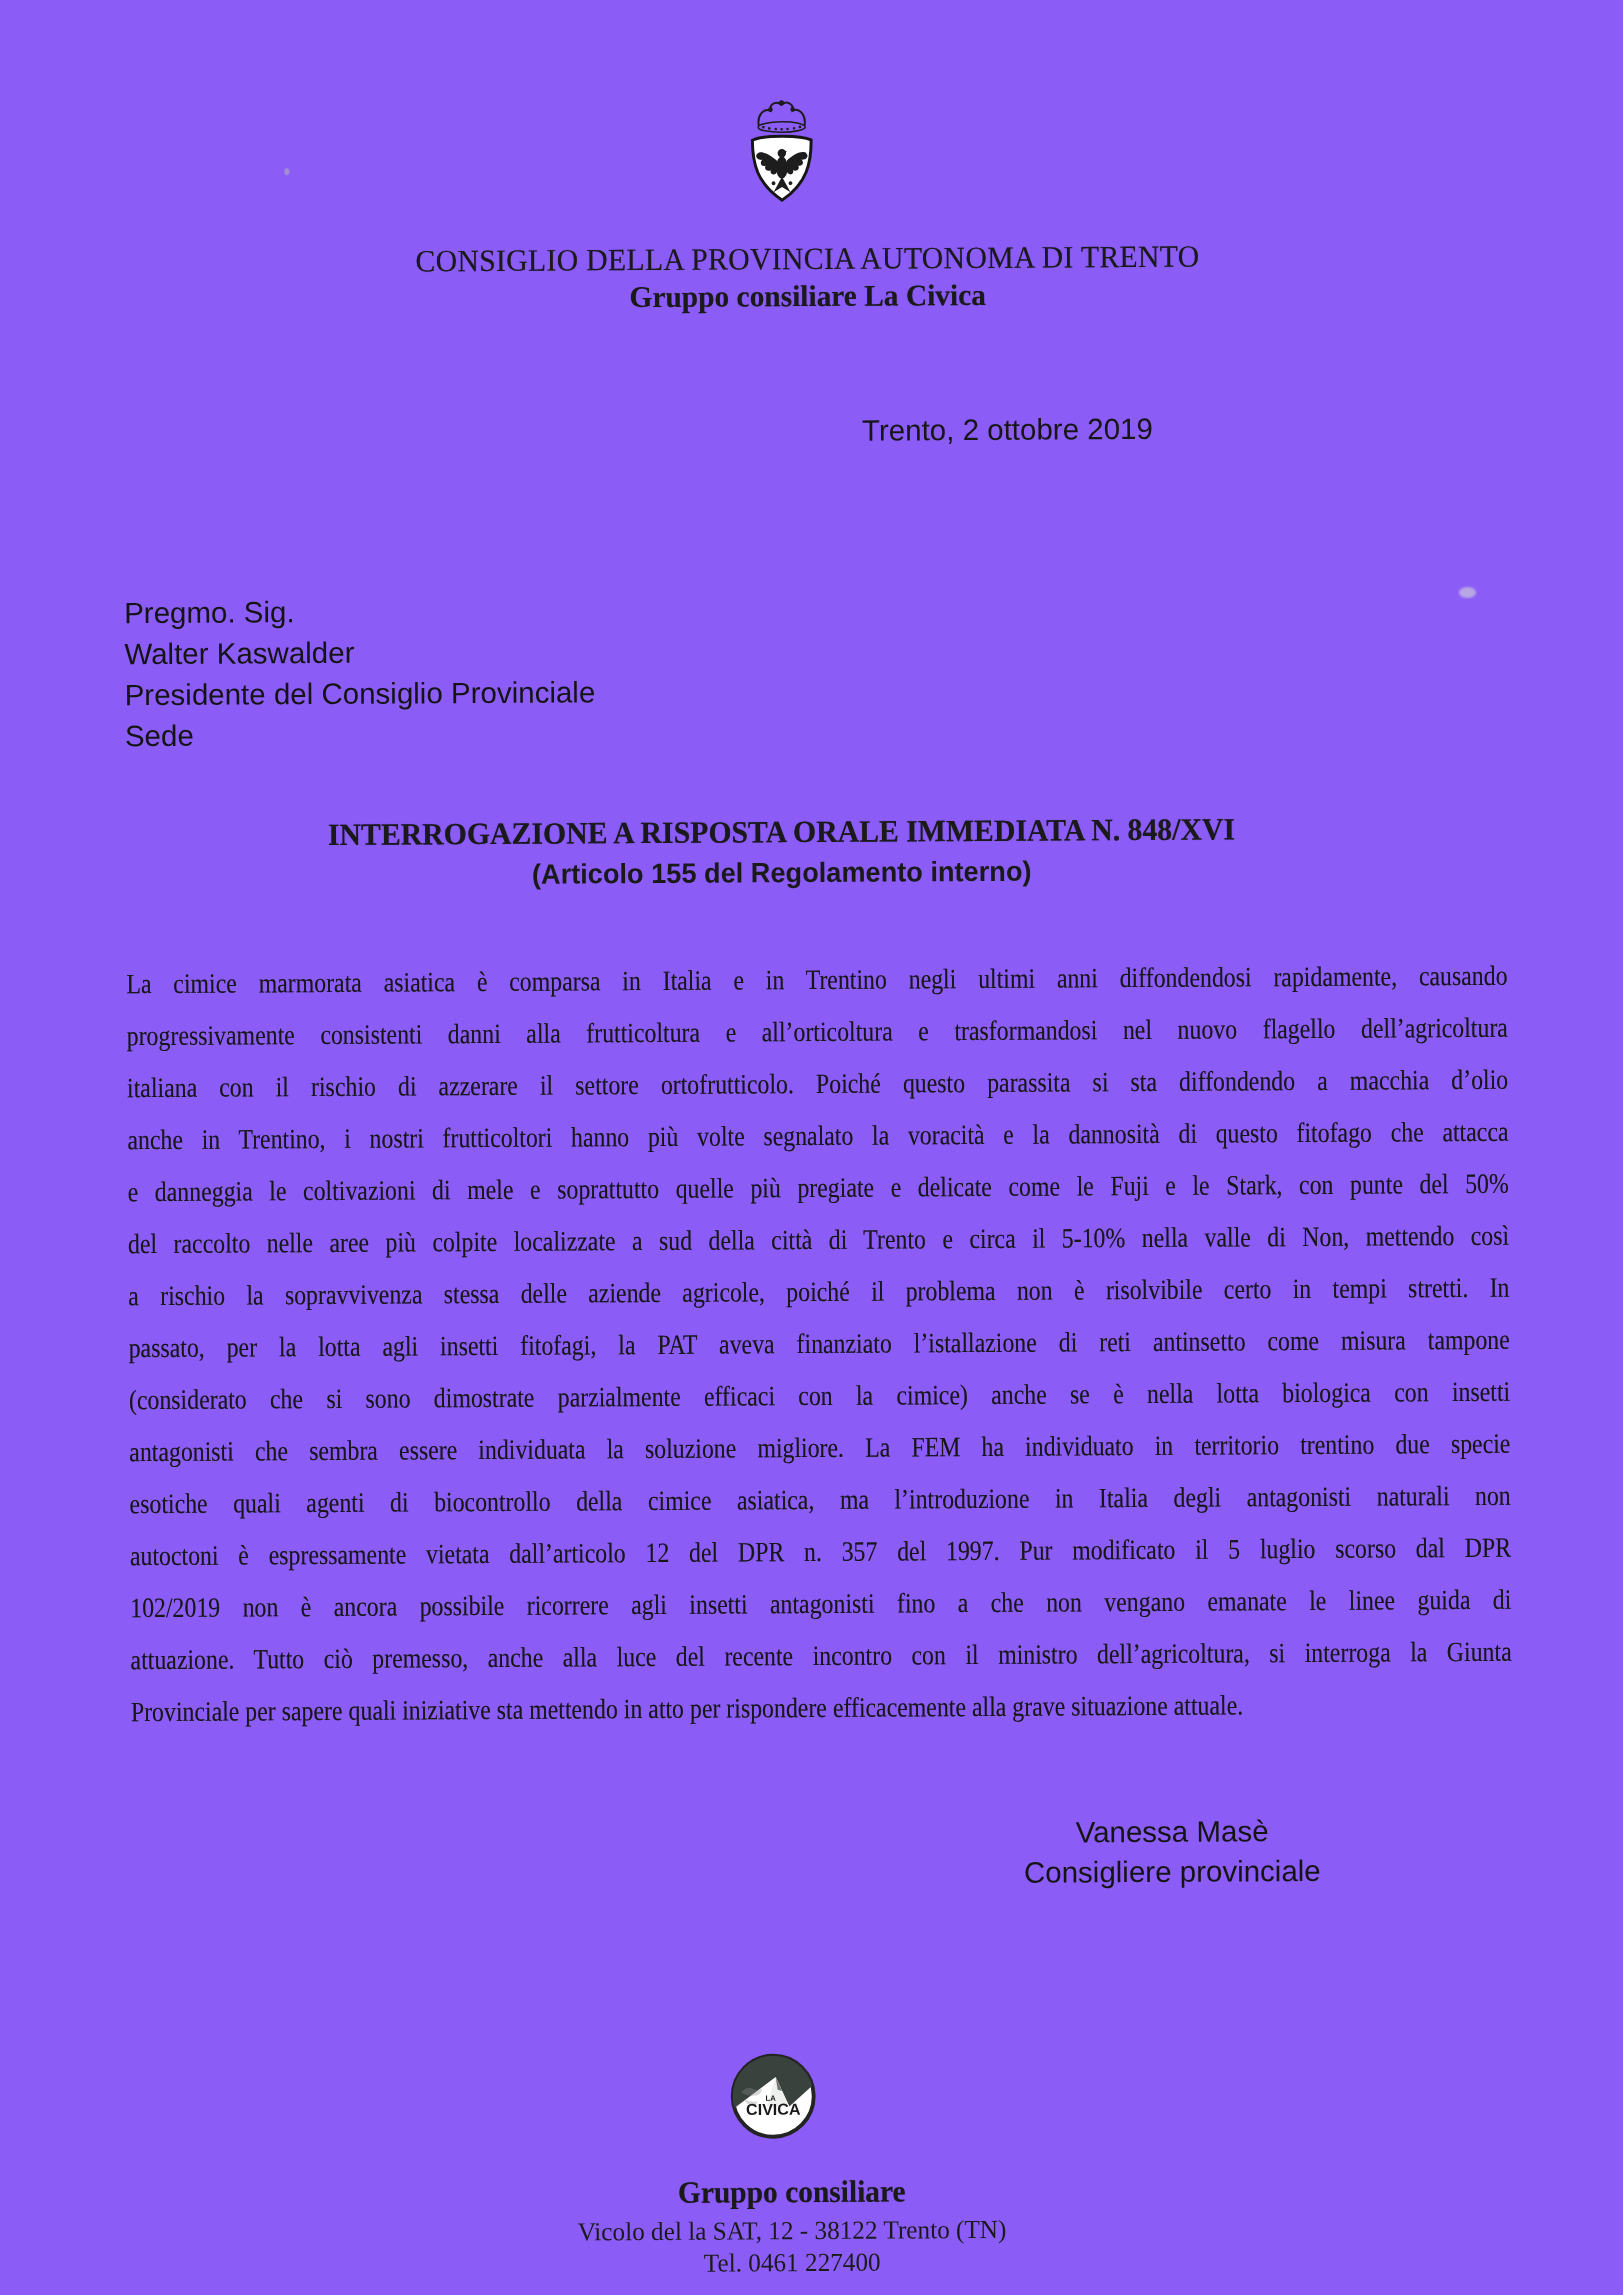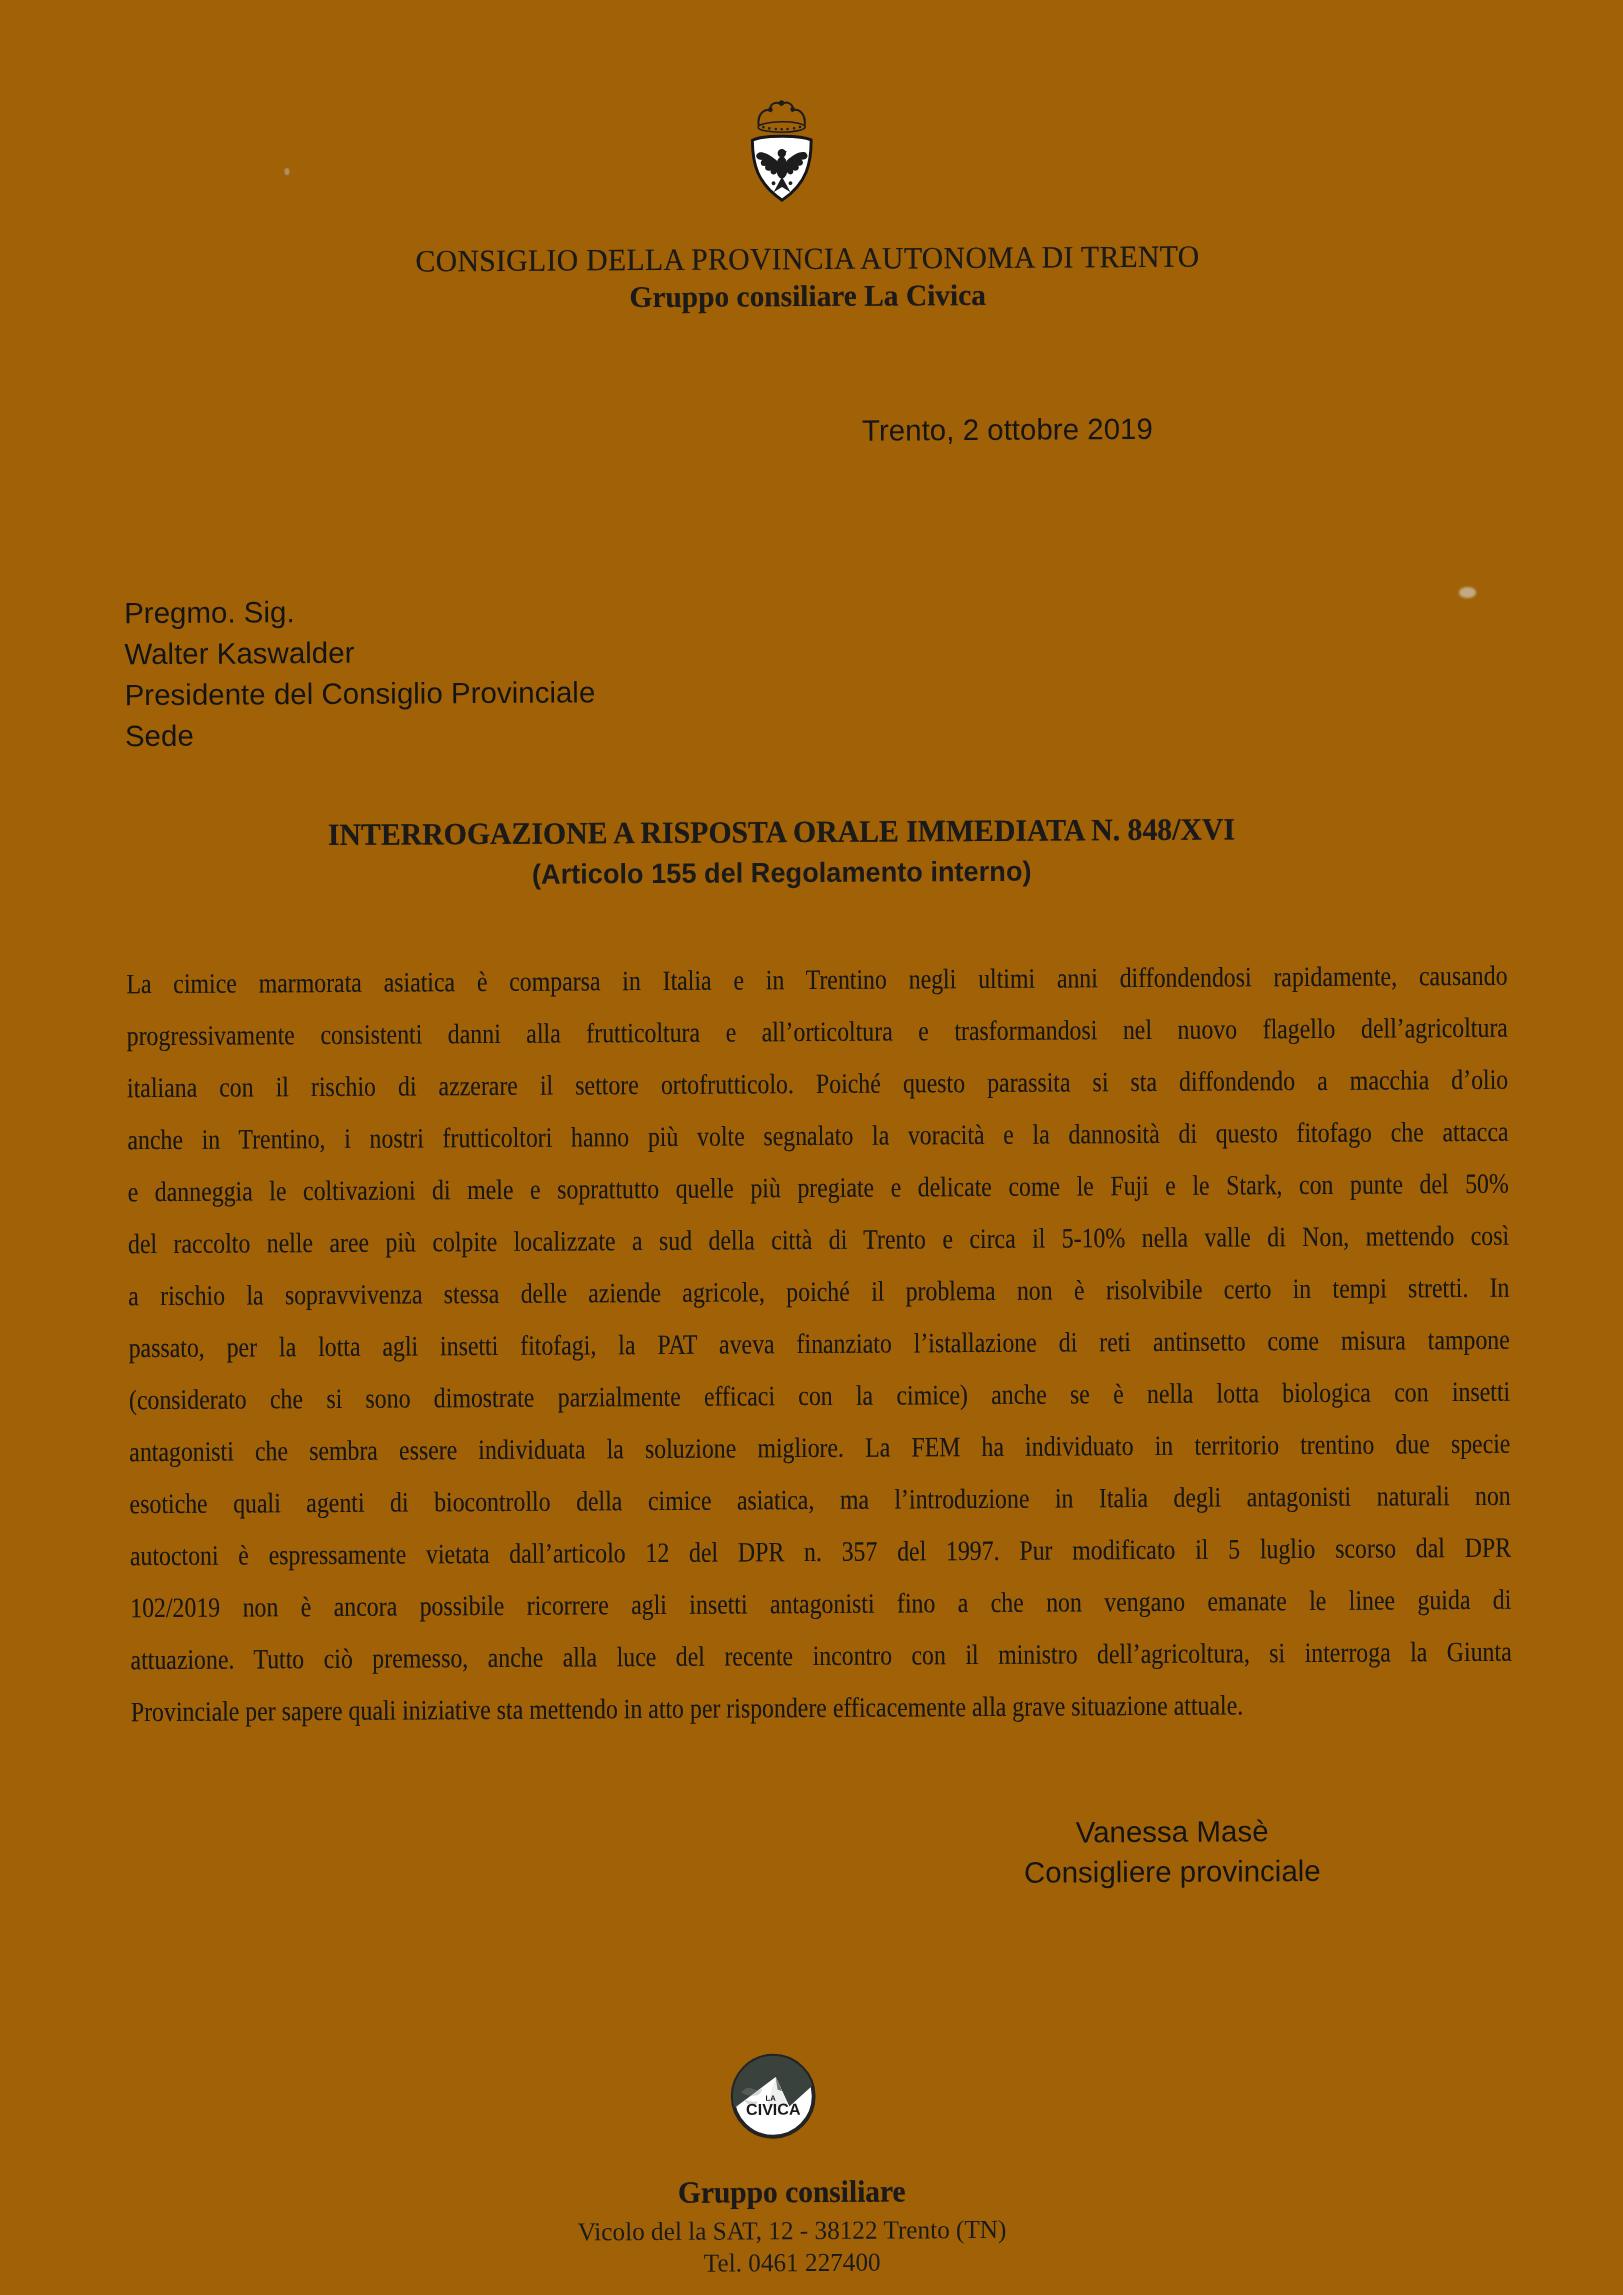--- a/index.html
+++ b/index.html
@@ -1,18 +1,18 @@
 <!DOCTYPE html>
 <html style="font-size:10.5px"><head>
 <meta charset="utf-8">
 <style>
   html,body { margin:0; padding:0; background:#ffffff; }
   .page {
     position:relative; width:1623px; height:2295px;
-    background:#a16207; overflow:hidden;
+    background:#8b5cf6; overflow:hidden;
     font-family:"Liberation Serif", serif; color:#1a1a1a;
   }
   .tilt { position:absolute; inset:0; transform:rotate(-0.35deg); transform-origin:50% 40%; }
 
   
   .artifact-dot {
     position:absolute; left:289px; top:165px; width:5.2px; height:7.2px;
     background:#b9b9ae; border-radius:50%; opacity:.55; filter:blur(0.7px);
   }
   .artifact-smudge {

